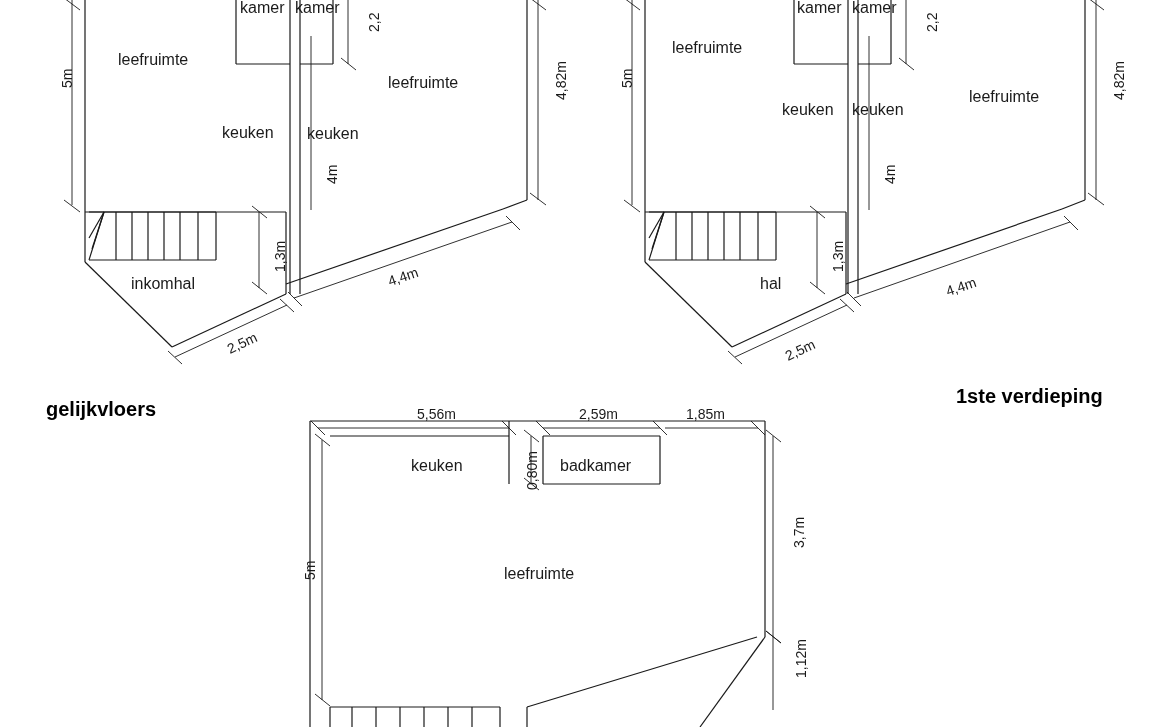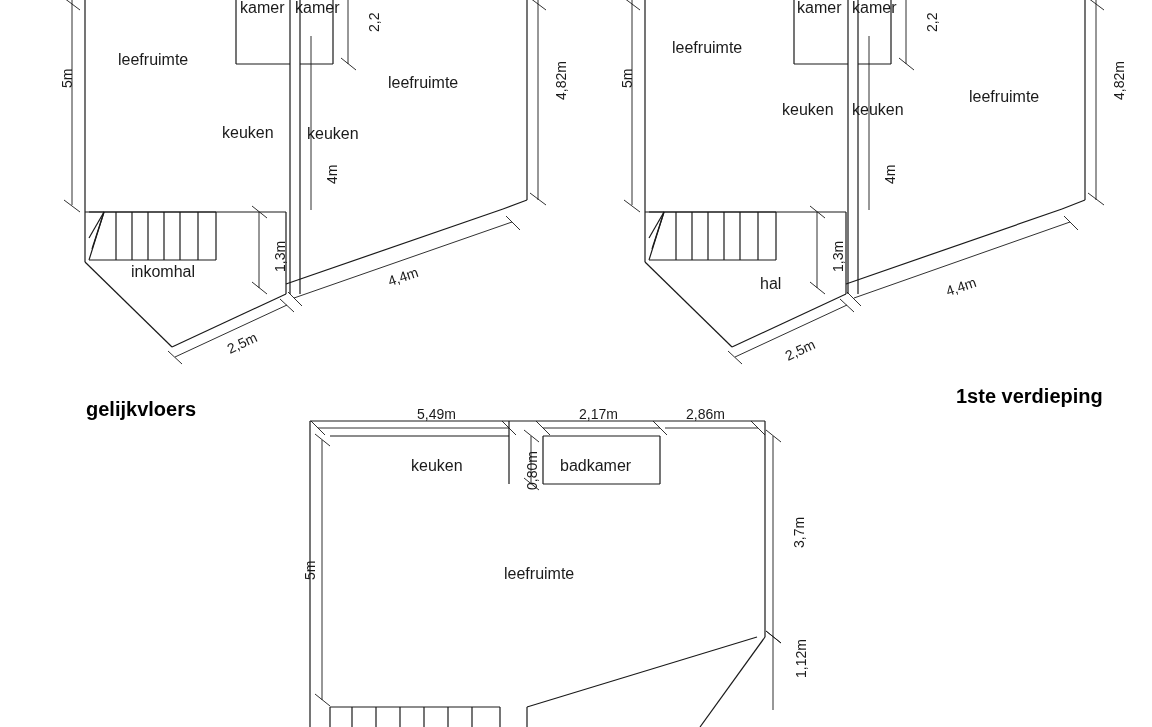--- a/index.html
+++ b/index.html
@@ -258,21 +258,21 @@
 
     </g>
   </svg>
 
   <div class="lbl room" style="left:118px; top:52px;">leefruimte</div>
   <div class="lbl room" style="left:240px; top:0px;">kamer</div>
   <div class="lbl room" style="left:295px; top:0px;">kamer</div>
   <div class="lbl room" style="left:388px; top:75px;">leefruimte</div>
   <div class="lbl room" style="left:222px; top:125px;">keuken</div>
   <div class="lbl room" style="left:307px; top:126px;">keuken</div>
-  <div class="lbl room" style="left:131px; top:264px;text-align:right;">inkomhal</div>
+  <div class="lbl room" style="left:131px; top:276px;text-align:right;">inkomhal</div>
 
   <div class="lbl dim vert" style="left:60px; top:88px;">5m</div>
   <div class="lbl dim vert" style="left:367px; top:32px;">2,2</div>
   <div class="lbl dim vert" style="left:554px; top:100px;">4,82m</div>
   <div class="lbl dim vert" style="left:325px; top:184px;">4m</div>
   <div class="lbl dim vert" style="left:273px; top:272px;">1,3m</div>
   <div class="lbl dim" style="left:386px; top:275px; transform:rotate(-19deg); transform-origin:0 0;">4,4m</div>
   <div class="lbl dim" style="left:225px; top:343px; transform:rotate(-25deg); transform-origin:0 0;">2,5m</div>
 
   <div class="lbl room" style="left:672px; top:40px;">leefruimte</div>
@@ -288,24 +288,24 @@
   <div class="lbl dim vert" style="left:1112px; top:100px;">4,82m</div>
   <div class="lbl dim vert" style="left:883px; top:184px;">4m</div>
   <div class="lbl dim vert" style="left:831px; top:272px;">1,3m</div>
   <div class="lbl dim" style="left:944px; top:285px; transform:rotate(-19deg); transform-origin:0 0;">4,4m</div>
   <div class="lbl dim" style="left:783px; top:350px; transform:rotate(-25deg); transform-origin:0 0;">2,5m</div>
 
   <div class="lbl room" style="left:411px; top:458px;">keuken</div>
   <div class="lbl room" style="left:560px; top:458px;">badkamer</div>
   <div class="lbl room" style="left:504px; top:566px;">leefruimte</div>
 
-  <div class="lbl dim" style="left:417px; top:407px;">5,49m</div>
-  <div class="lbl dim" style="left:579px; top:407px;">2,17m</div>
-  <div class="lbl dim" style="left:686px; top:407px;">2,86m</div>
+  <div class="lbl dim" style="left:417px; top:407px;">5,56m</div>
+  <div class="lbl dim" style="left:579px; top:407px;">2,59m</div>
+  <div class="lbl dim" style="left:686px; top:407px;">1,85m</div>
   <div class="lbl dim vert" style="left:525px; top:490px;">0,80m</div>
   <div class="lbl dim vert" style="left:303px; top:580px;">5m</div>
   <div class="lbl dim vert" style="left:792px; top:548px;">3,7m</div>
   <div class="lbl dim vert" style="left:794px; top:678px;">1,12m</div>
 
-  <div class="lbl title" style="left:46px; top:399px;margin-left:40px;">gelijkvloers</div>
+  <div class="lbl title" style="left:46px; top:399px;">gelijkvloers</div>
   <div class="lbl title" style="left:956px; top:386px;">1ste verdieping</div>
 
 </div>
 
 </body></html>

